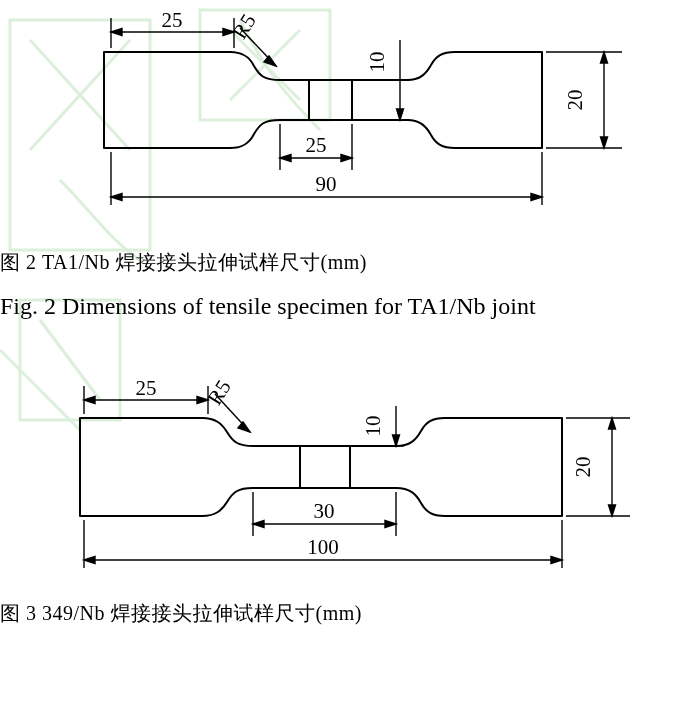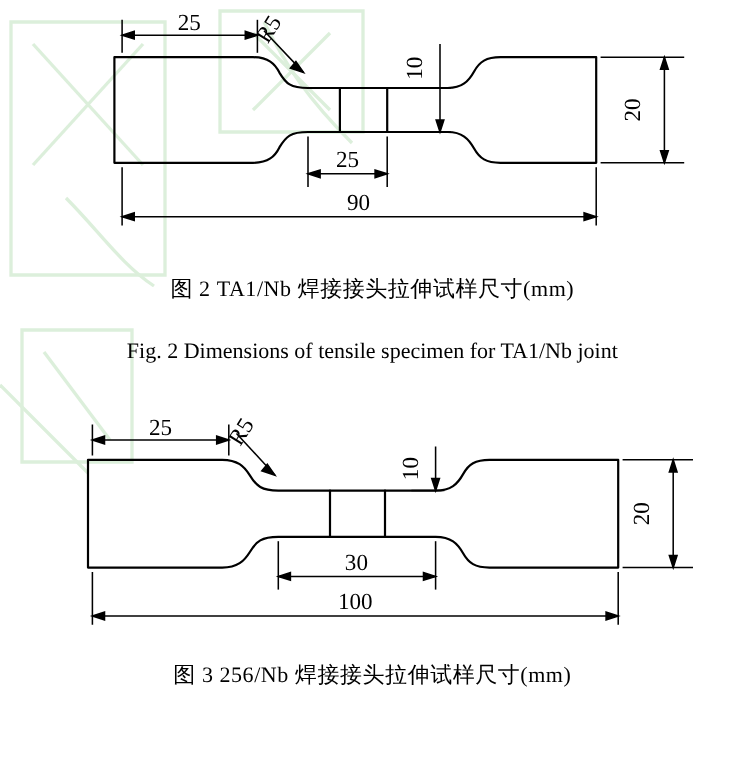--- a/index.html
+++ b/index.html
@@ -25,32 +25,30 @@
     left: 12px;
     width: 677px;
   }
   #figure-1 { top: 0px; height: 240px; }
   #figure-2 { top: 368px; height: 222px; }
 
   .caption {
     position: absolute;
     left: 0;
     width: 677px;
-    text-align: center;
     white-space: nowrap;
   }
   .caption-cn {
     font-family: "Liberation Serif", serif;
     font-size: 20px;
     letter-spacing: 0.5px;
   }
   .caption-en {
     font-family: "Liberation Serif", serif;
-    font-size: 20px;
-    margin-top: 15px;
+    font-size: 24px;
   }
   #caption-1-cn { top: 249px; }
   #caption-1-en { top: 293px; }
   #caption-2-cn { top: 600px; }
   #caption-2-en { top: 647px; }
 
   .watermark {
     position: absolute;
     left: 0;
     top: 0;
@@ -224,15 +222,15 @@
 
       <text class="dim-text" x="134" y="27" text-anchor="middle">25</text>
       <text class="dim-text" x="312" y="150" text-anchor="middle">30</text>
       <text class="dim-text" x="311" y="186" text-anchor="middle">100</text>
       <text class="dim-text" x="578" y="99" text-anchor="middle" transform="rotate(-90 578 99)">20</text>
       <text class="dim-text" x="368" y="58" text-anchor="middle" transform="rotate(-90 368 58)">10</text>
       <text class="dim-text" x="213" y="28" text-anchor="middle" transform="rotate(-58 213 28)">R5</text>
     </svg>
   </div>
 
-  <div class="caption caption-cn" id="caption-2-cn">图 3    256/Nb 焊接接头拉伸试样尺寸(mm)</div>
+  <div class="caption caption-cn" id="caption-2-cn">图 3    349/Nb 焊接接头拉伸试样尺寸(mm)</div>
 
 </div>
 
 </body></html>

